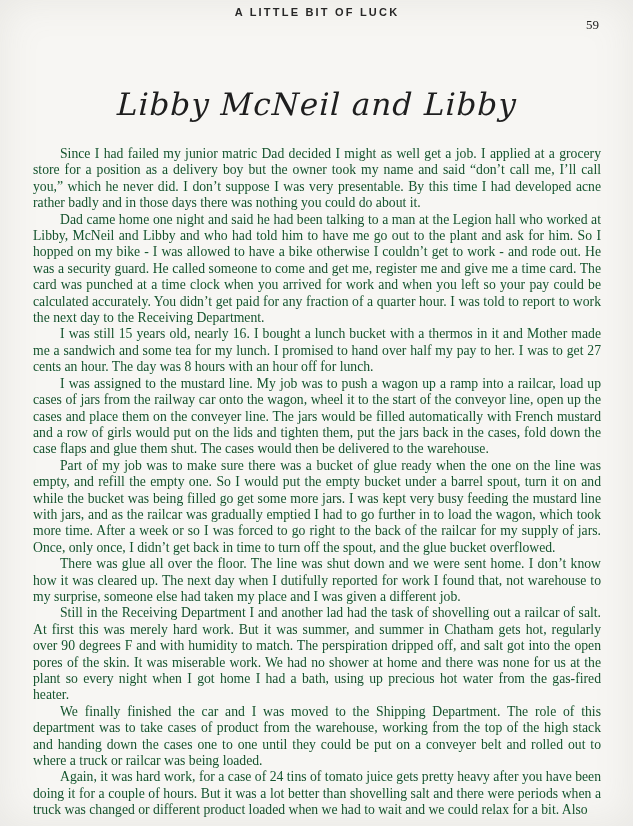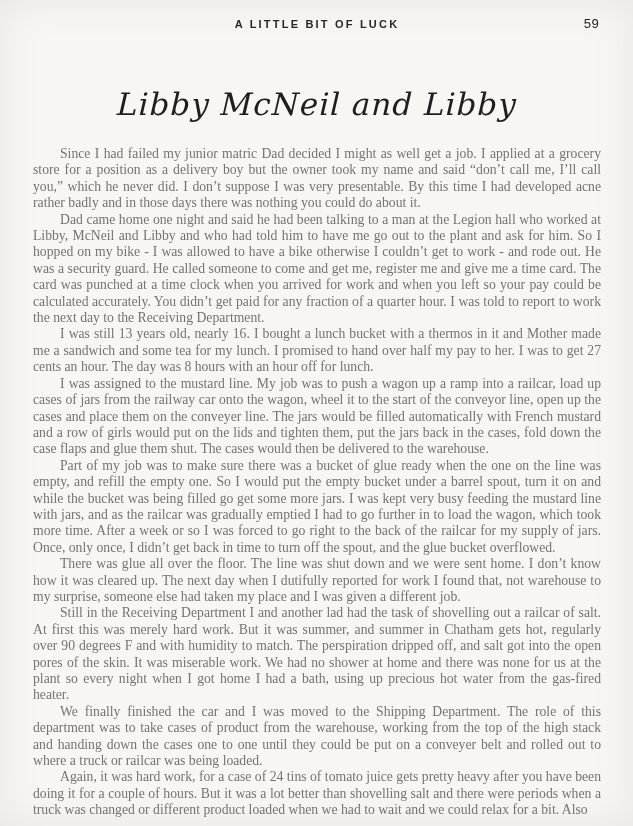--- a/index.html
+++ b/index.html
@@ -20,37 +20,37 @@
     position: absolute;
     left: 33px;
     top: 0;
     width: 568px;
   }
 
   
   .page-header {
     position: relative;
     height: 34px;
-    padding-top: 14px;
+    padding-top: 2px;
     text-align: center;
   }
 
   .running-header {
     font-family: "Liberation Sans", sans-serif;
     font-size: 11px;
     font-weight: bold;
     letter-spacing: 2.2px;
     color: #272727;
   }
 
   .page-number {
     position: absolute;
     right: 2px;
     top: 17px;
-    font-family: Liberation Mono, monospace;
+    font-family: Liberation Serif, serif;
     font-size: 13px;
     color: #222222;
   }
 
   
   .chapter-title {
     margin-top: 52px;
     text-align: center;
     font-family: "DejaVu Serif", serif;
     font-style: italic;
@@ -60,21 +60,21 @@
     color: #1e1e1e;
     transform: skewX(-2deg);
   }
 
   
   .body-text {
     margin-top: 24px;
     font-family: "Liberation Serif", serif;
     font-size: 13.7px;
     line-height: 16.4px;
-    color: #737373;
+    color: #14532d;
     text-align: justify;
   }
 
   .body-text p {
     text-indent: 27px;
   }
 </style>
 </head>
 <body>
 
@@ -83,21 +83,21 @@
   <header class="page-header">
     <span class="running-header">A LITTLE BIT OF LUCK</span>
     <span class="page-number">59</span>
   </header>
 
   <h1 class="chapter-title">Libby McNeil and Libby</h1>
 
   <main class="body-text">
     <p>Since I had failed my junior matric Dad decided I might as well get a job. I applied at a grocery store for a position as a delivery boy but the owner took my name and said “don’t call me, I’ll call you,” which he never did. I don’t suppose I was very presentable. By this time I had developed acne rather badly and in those days there was nothing you could do about it.</p>
     <p>Dad came home one night and said he had been talking to a man at the Legion hall who worked at Libby, McNeil and Libby and who had told him to have me go out to the plant and ask for him. So I hopped on my bike - I was allowed to have a bike otherwise I couldn’t get to work - and rode out. He was a security guard. He called someone to come and get me, register me and give me a time card. The card was punched at a time clock when you arrived for work and when you left so your pay could be calculated accurately. You didn’t get paid for any fraction of a quarter hour. I was told to report to work the next day to the Receiving Department.</p>
-    <p>I was still 13 years old, nearly 16. I bought a lunch bucket with a thermos in it and Mother made me a sandwich and some tea for my lunch. I promised to hand over half my pay to her. I was to get 27 cents an hour. The day was 8 hours with an hour off for lunch.</p>
+    <p>I was still 15 years old, nearly 16. I bought a lunch bucket with a thermos in it and Mother made me a sandwich and some tea for my lunch. I promised to hand over half my pay to her. I was to get 27 cents an hour. The day was 8 hours with an hour off for lunch.</p>
     <p>I was assigned to the mustard line. My job was to push a wagon up a ramp into a railcar, load up cases of jars from the railway car onto the wagon, wheel it to the start of the conveyor line, open up the cases and place them on the conveyer line. The jars would be filled automatically with French mustard and a row of girls would put on the lids and tighten them, put the jars back in the cases, fold down the case flaps and glue them shut. The cases would then be delivered to the warehouse.</p>
     <p>Part of my job was to make sure there was a bucket of glue ready when the one on the line was empty, and refill the empty one. So I would put the empty bucket under a barrel spout, turn it on and while the bucket was being filled go get some more jars. I was kept very busy feeding the mustard line with jars, and as the railcar was gradually emptied I had to go further in to load the wagon, which took more time. After a week or so I was forced to go right to the back of the railcar for my supply of jars. Once, only once, I didn’t get back in time to turn off the spout, and the glue bucket overflowed.</p>
     <p>There was glue all over the floor. The line was shut down and we were sent home. I don’t know how it was cleared up. The next day when I dutifully reported for work I found that, not warehouse to my surprise, someone else had taken my place and I was given a different job.</p>
     <p>Still in the Receiving Department I and another lad had the task of shovelling out a railcar of salt. At first this was merely hard work. But it was summer, and summer in Chatham gets hot, regularly over 90 degrees F and with humidity to match. The perspiration dripped off, and salt got into the open pores of the skin. It was miserable work. We had no shower at home and there was none for us at the plant so every night when I got home I had a bath, using up precious hot water from the gas-fired heater.</p>
     <p>We finally finished the car and I was moved to the Shipping Department. The role of this department was to take cases of product from the warehouse, working from the top of the high stack and handing down the cases one to one until they could be put on a conveyer belt and rolled out to where a truck or railcar was being loaded.</p>
     <p>Again, it was hard work, for a case of 24 tins of tomato juice gets pretty heavy after you have been doing it for a couple of hours. But it was a lot better than shovelling salt and there were periods when a truck was changed or different product loaded when we had to wait and we could relax for a bit. Also</p>
   </main>
 
 </div>
 

